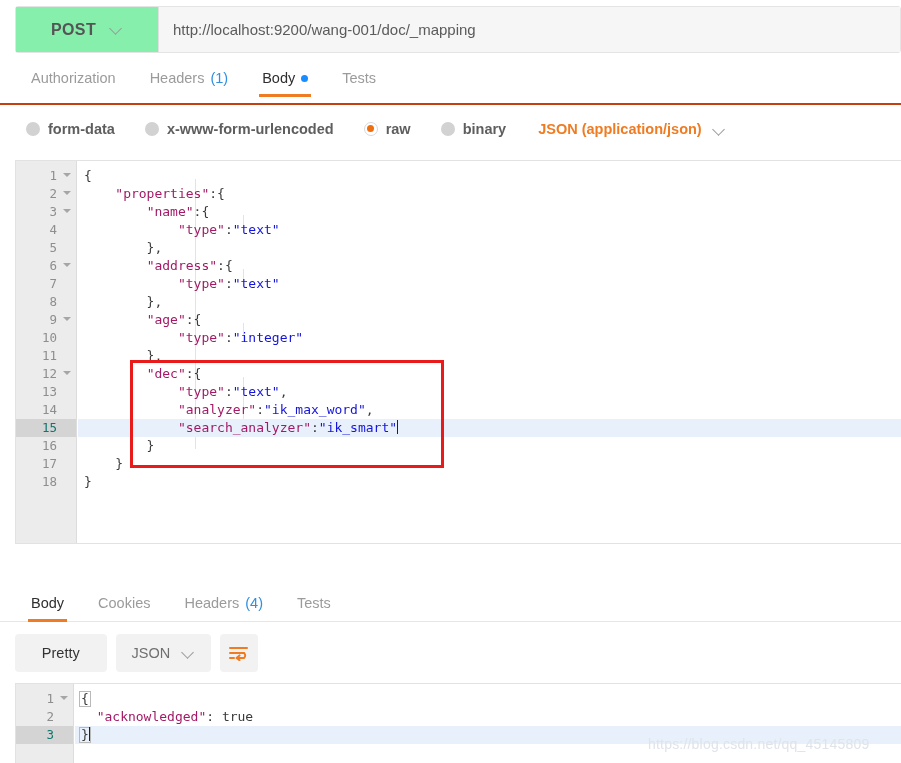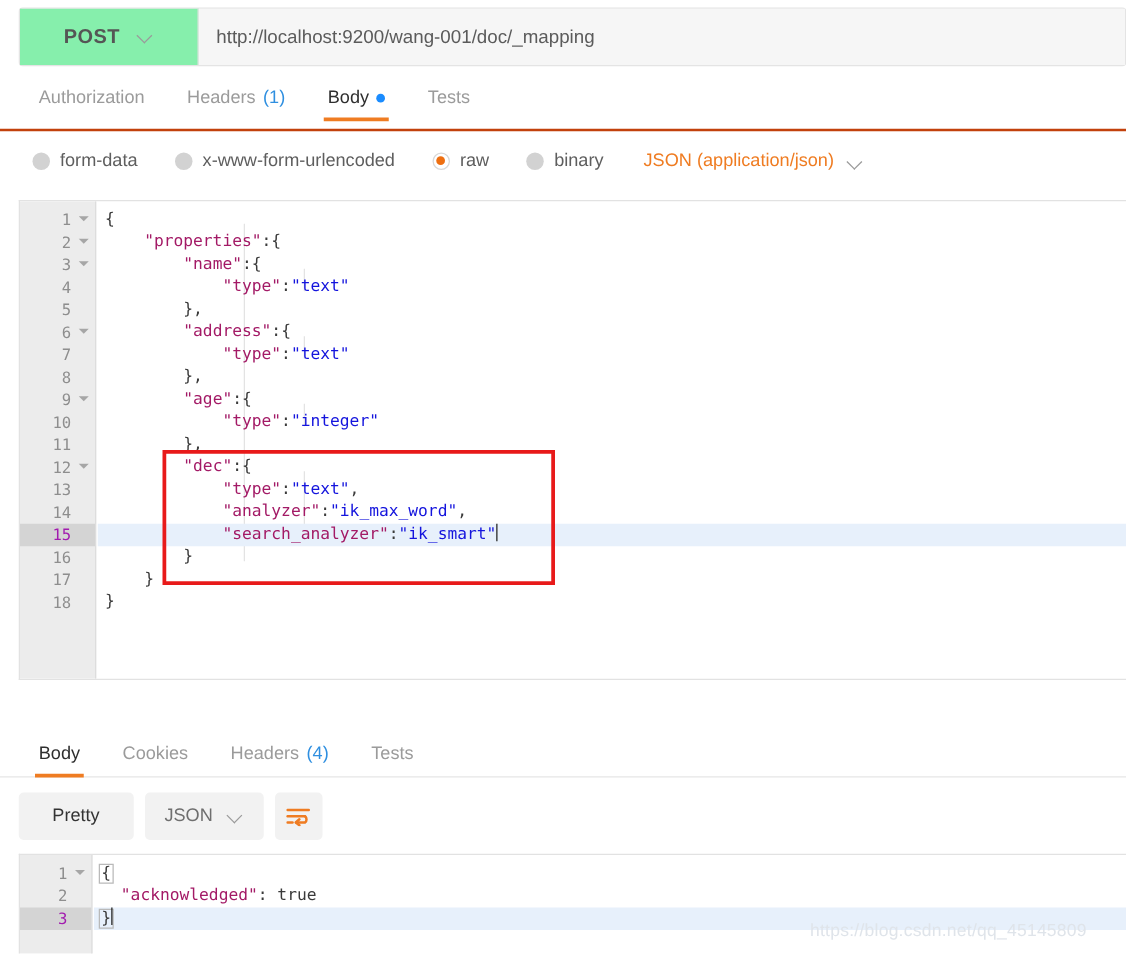--- a/index.html
+++ b/index.html
@@ -49,21 +49,21 @@
   .tab.active::after {
     content: ""; position: absolute; left: 14px; right: 14px; bottom: -1px;
     height: 3px; background: #ef7c22;
   }
   .tab .count { color: #2f8fe0; }
   .dot-blue { width: 7px; height: 7px; border-radius: 50%; background: #1a8cff; display:inline-block; }
 
   
   .body-row {
     position: absolute; left: 0; top: 106px; width: 901px; height: 46px;
-    display: flex; align-items: center; padding-left: 26px; gap: 0;
+    display: flex; align-items: center; padding-left: 26px; gap: 0; font-weight: bold;
   }
   .radio-opt { display: flex; align-items: center; gap: 8px; margin-right: 30px; cursor: pointer; }
   .radio {
     width: 14px; height: 14px; border-radius: 50%; background: #d2d2d2; position: relative;
     flex: none;
   }
   .radio.on { background: #fff; border: 1.5px solid #d8d8d8; }
   .radio.on::after {
     content: ""; position: absolute; left: 2px; top: 2px; width: 7px; height: 7px;
     border-radius: 50%; background: #ee6f11;
@@ -80,21 +80,21 @@
   .gutter {
     position: absolute; left: 0; top: 0; bottom: 0; width: 61px;
     background: #ececec; border-right: 1px solid #ddd;
   }
   .gutter-rows { padding-top: 6px; }
   .gln {
     height: 18px; line-height: 18px; position: relative;
     font-family: "DejaVu Sans Mono", monospace; font-size: 12.5px; color: #8e8e8e;
     text-align: right; padding-right: 19px;
   }
-  .gln.cur { background: #d4d4d4; color: #a21caf; }
+  .gln.cur { background: #d4d4d4; color: #0f766e; }
   .fold {
     position: absolute; right: 5px; top: 6px; width: 0; height: 0;
     border-left: 4px solid transparent; border-right: 4px solid transparent;
     border-top: 4px solid #a6a6a6;
   }
   .code {
     position: absolute; left: 62px; top: 0; right: 0; bottom: 0;
     padding-top: 6px; overflow: hidden;
   }
   .cline {

